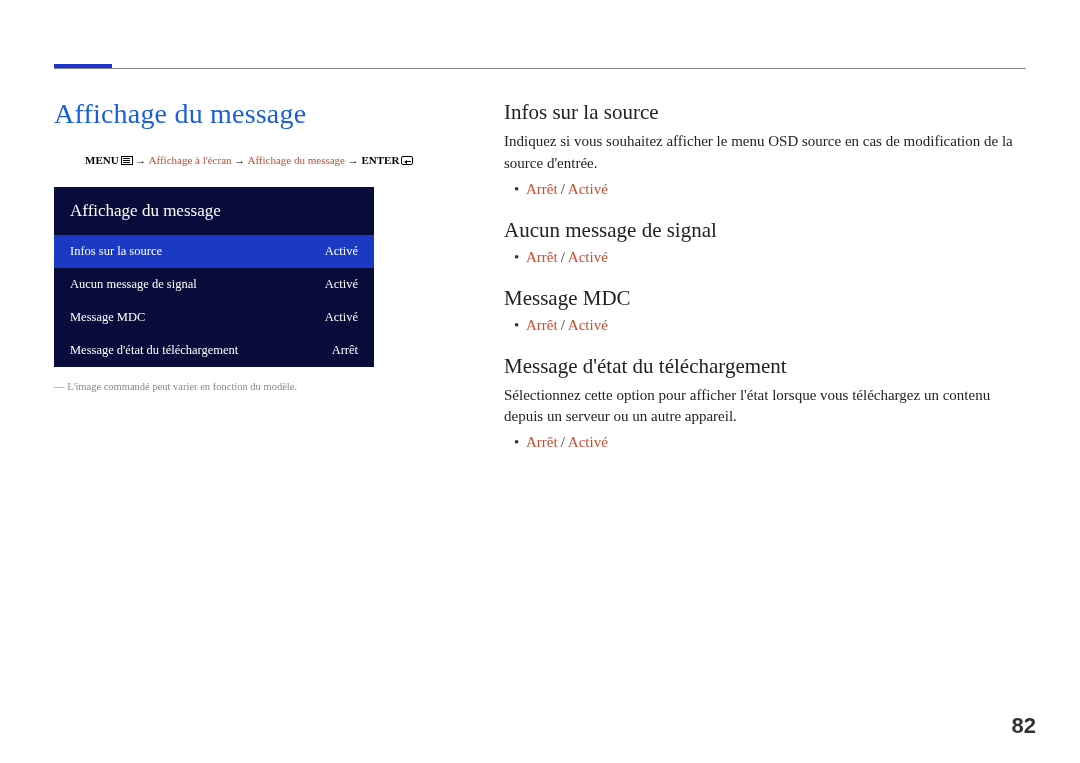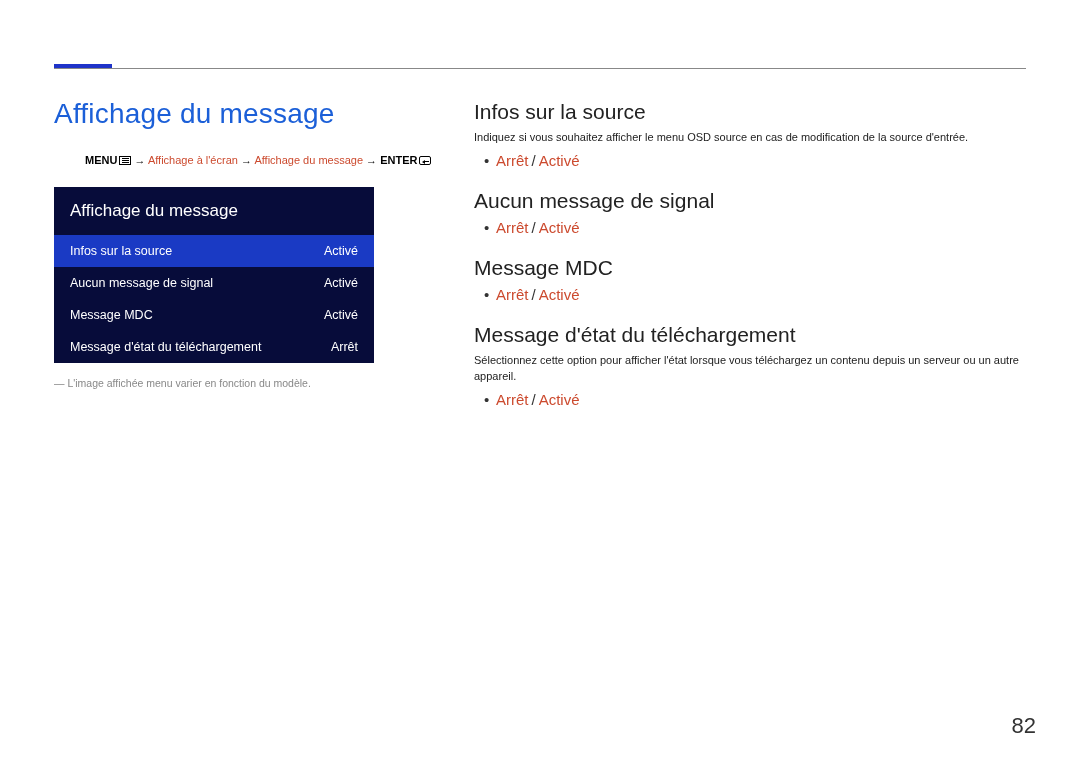--- a/index.html
+++ b/index.html
@@ -27,21 +27,22 @@
     height: 4px;
     background: #1e33c9;
   }
   .page {
     position: absolute;
     top: 98px;
     left: 54px;
     right: 54px;
     bottom: 40px;
     display: flex;
-    gap: 40px;
+    gap: 70px;
+    font-family: Liberation Serif, serif;
   }
   .left-col {
     width: 380px;
     flex: 0 0 380px;
   }
   .page-title {
     color: #1b5fd8;
     font-size: 28px;
     font-weight: 500;
     margin-bottom: 22px;
@@ -131,21 +132,21 @@
     padding-top: 2px;
   }
   .section { margin-bottom: 20px; }
   .sec-title {
     font-size: 21px;
     font-weight: 500;
     color: #222;
     margin-bottom: 6px;
   }
   .sec-desc {
-    font-size: 11px;
+    font-size: 15px;
     color: #222;
     margin-bottom: 6px;
     line-height: 1.45;
   }
   .opt-line {
     font-size: 15px;
     padding-left: 22px;
     position: relative;
   }
   .opt-line::before {
@@ -157,20 +158,21 @@
   }
   .opt-line .red { color: #cc4a2e; }
   .opt-line .slash { color: #333; margin: 0 3px; }
 
   .page-number {
     position: absolute;
     right: 44px;
     bottom: 24px;
     font-size: 22px;
     color: #333;
+    font-weight: bold;
   }
 </style>
 </head>
 <body>
 
 <div class="header-rule"></div>
 <div class="header-accent"></div>
 
 <div class="page">
   <div class="left-col">
@@ -200,21 +202,21 @@
       <div class="menu-row">
         <span>Message MDC</span>
         <span class="val">Activé</span>
       </div>
       <div class="menu-row">
         <span>Message d'état du téléchargement</span>
         <span class="val">Arrêt</span>
       </div>
     </div>
 
-    <div class="note">― L'image affichée menu varier en fonction du modèle.</div>
+    <div class="note">― L'image commandé peut varier en fonction du modèle.</div>
   </div>
 
   <div class="right-col">
 
     <div class="section">
       <h2 class="sec-title">Infos sur la source</h2>
       <p class="sec-desc">Indiquez si vous souhaitez afficher le menu OSD source en cas de modification de la source d'entrée.</p>
       <div class="opt-line">
         <span class="red">Arrêt</span><span class="slash">/</span><span class="red">Activé</span>
       </div>

